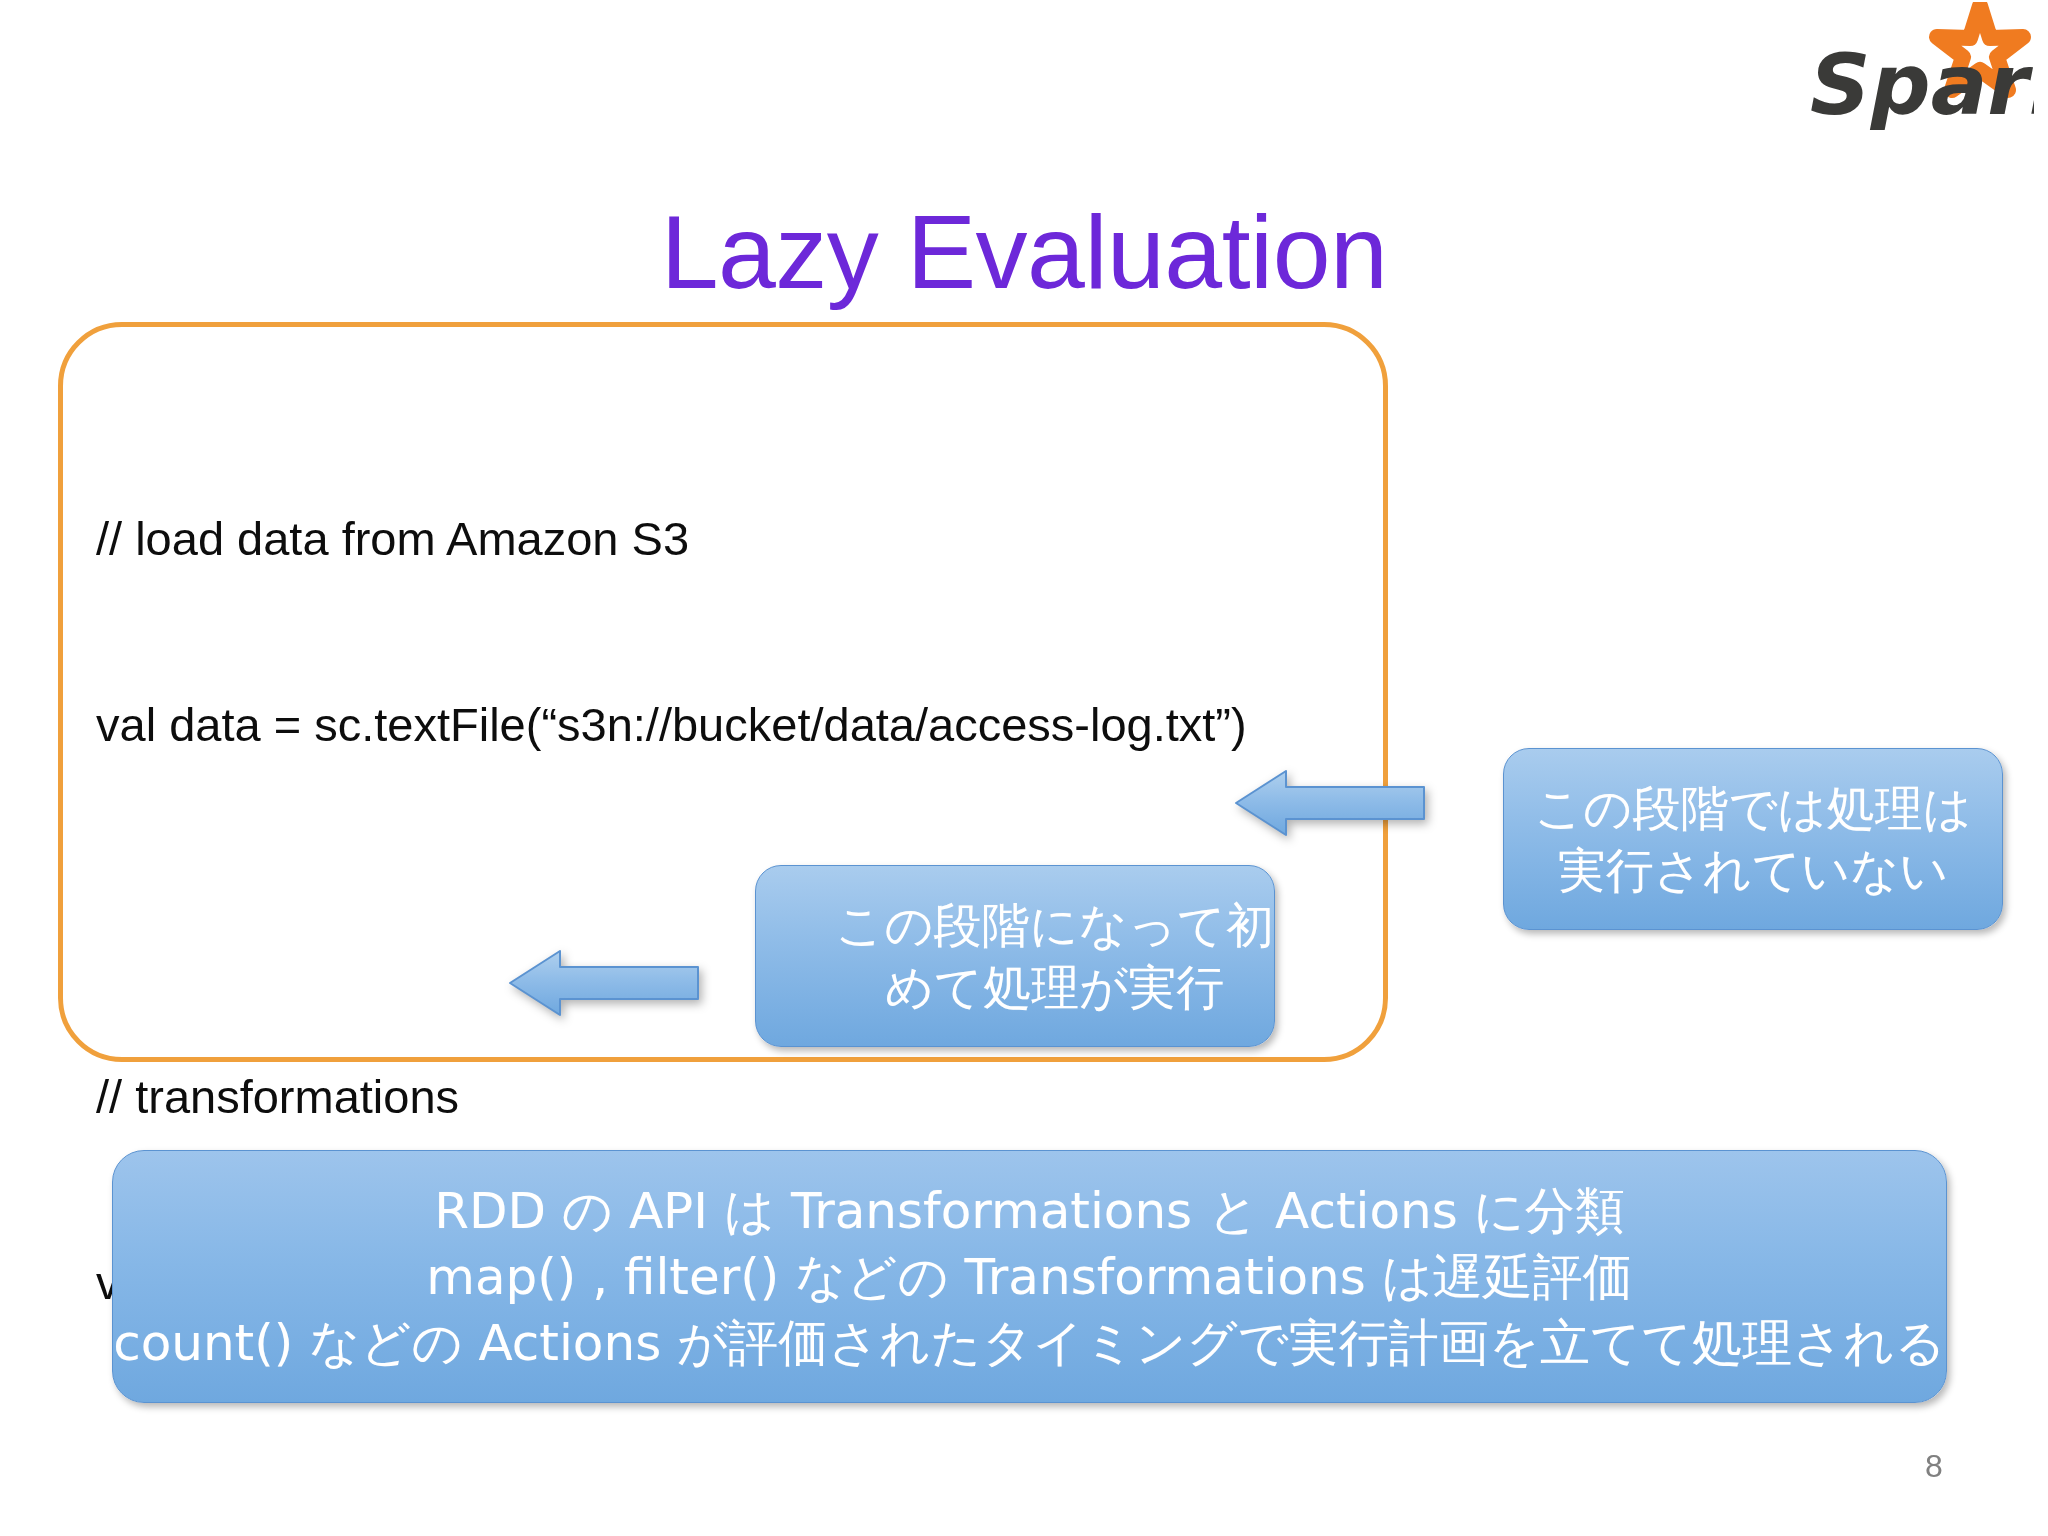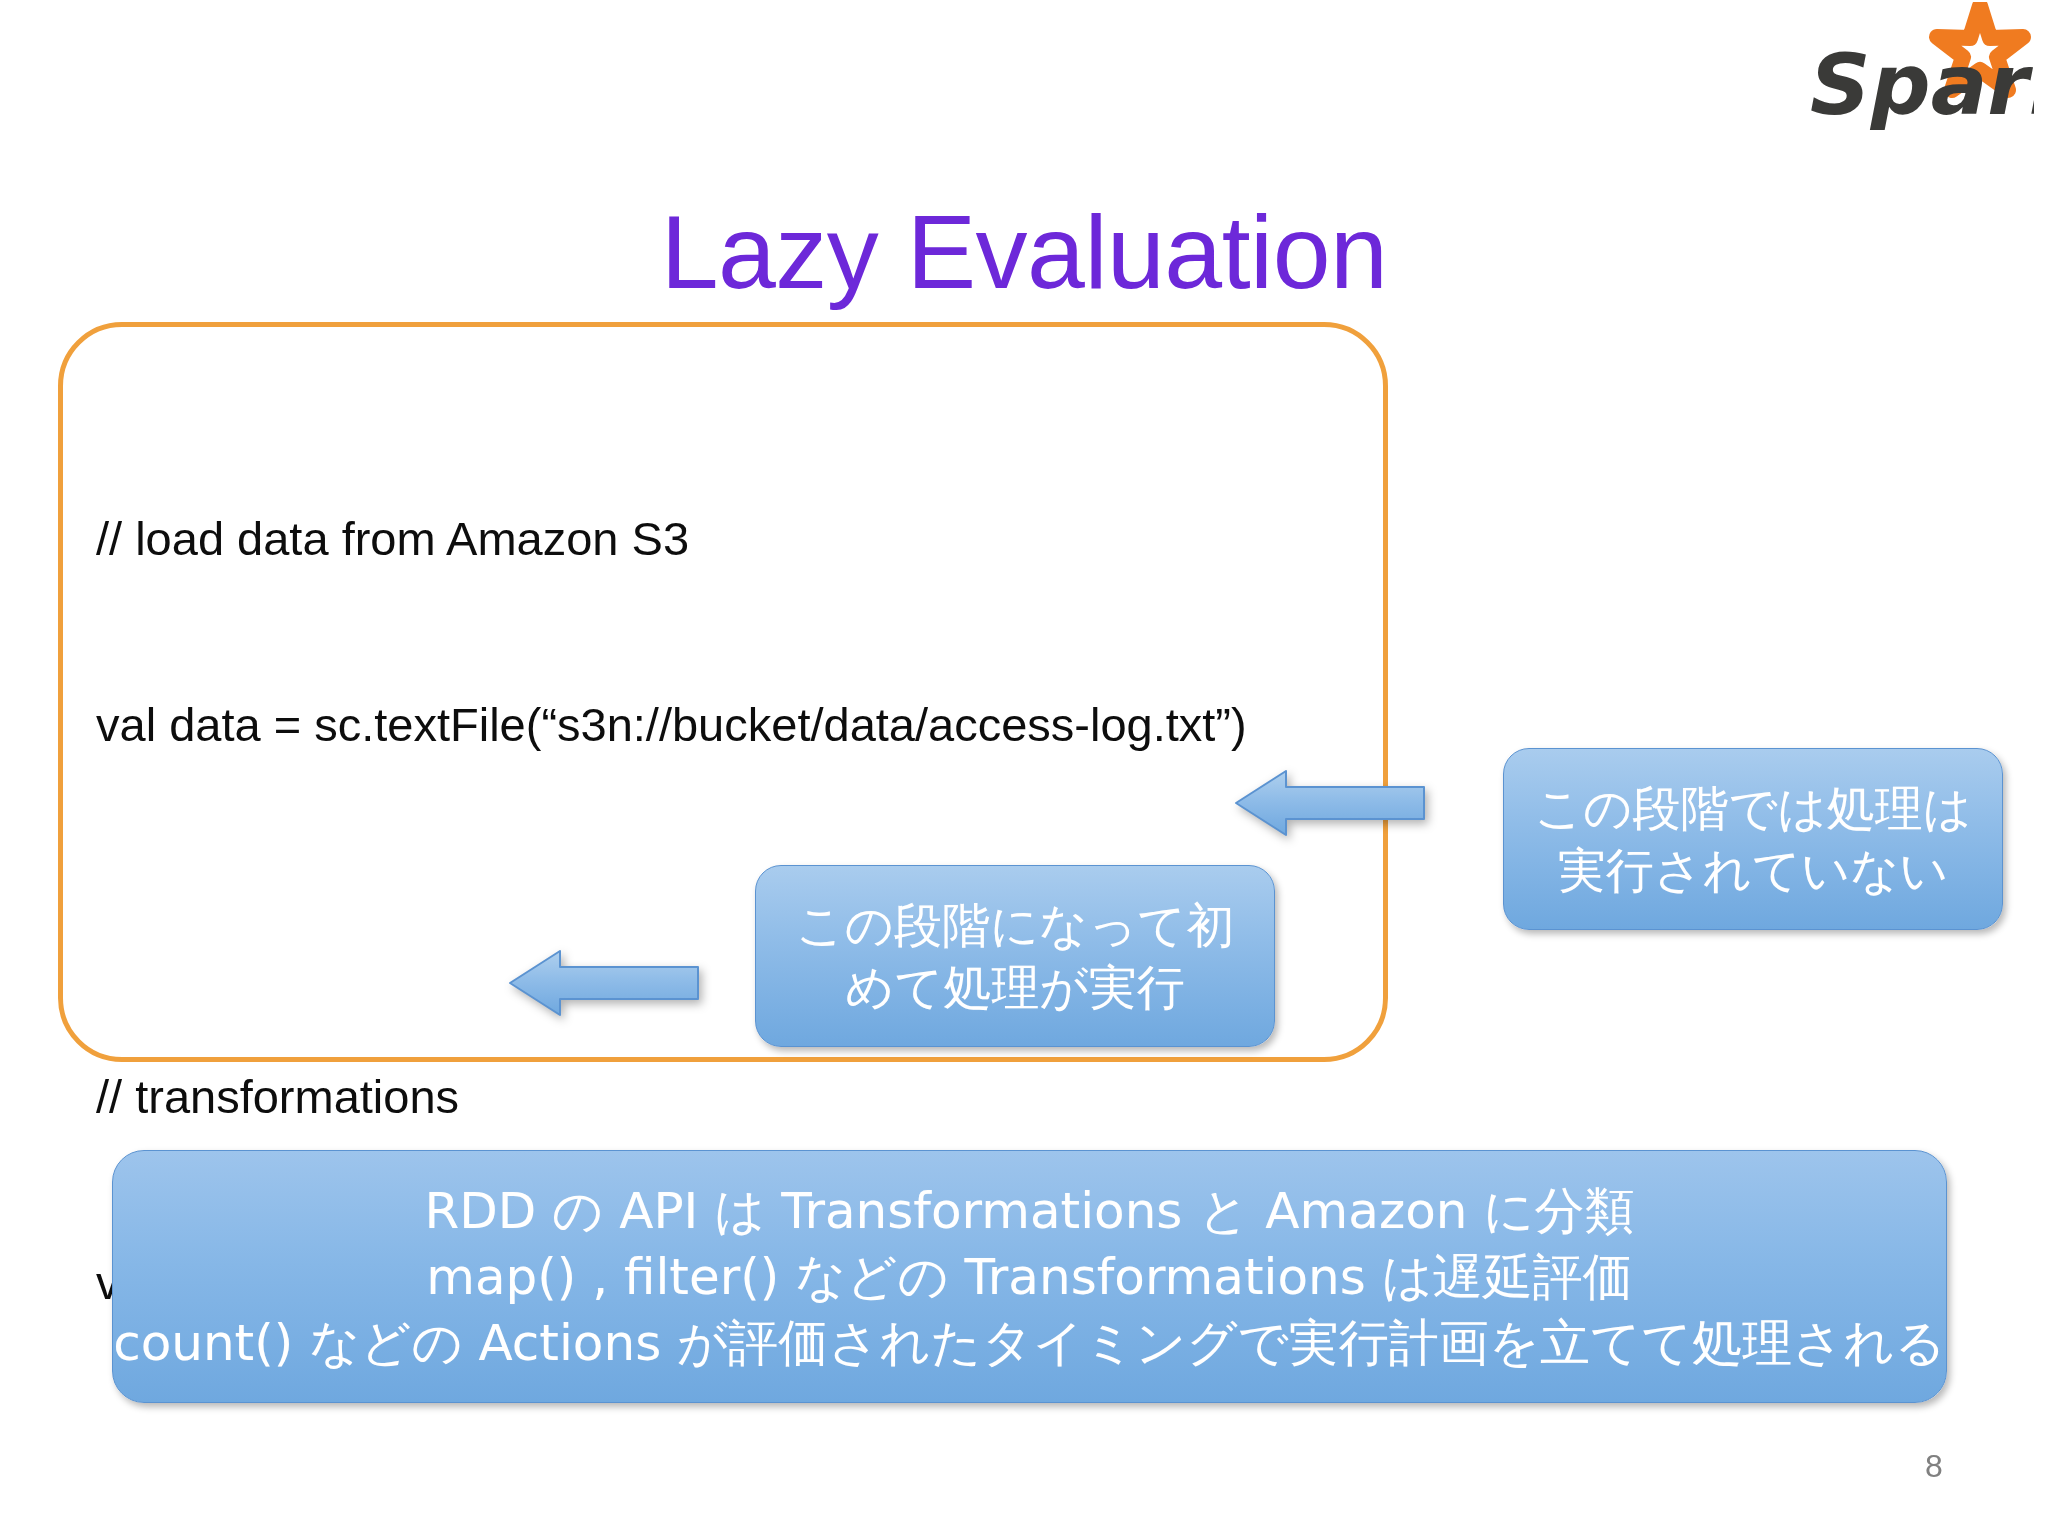--- a/index.html
+++ b/index.html
@@ -107,20 +107,21 @@
     top: 705px;
     width: 500px;
     height: 182px;
     margin-top: 43px;
   }
   #callout-mid {
     left: 755px;
     top: 865px;
     width: 520px;
     height: 182px;
+    justify-content: flex-end;
   }
 
   #callout-bottom {
     left: 112px;
     top: 1150px;
     width: 1835px;
     height: 253px;
     border-radius: 32px;
     border: 1.5px solid #5B93D1;
     background: linear-gradient(to bottom, #9DC4EC 0%, #86B7E7 45%, #6FA8DF 100%);
@@ -211,20 +212,20 @@
     <span class="ctext">この段階では処理は
 実行されていない</span>
   </div>
 
   <div id="callout-mid" class="callout">
     <span class="ctext">この段階になって初
 めて処理が実行</span>
   </div>
 
   <div id="callout-bottom" class="callout">
-    <span class="ctext">RDD の API は Transformations と Amazon に分類</span>
+    <span class="ctext">RDD の API は Transformations と Actions に分類</span>
     <span class="ctext">map() , filter() などの Transformations は遅延評価</span>
     <span class="ctext">count() などの Actions が評価されたタイミングで実行計画を立てて処理される</span>
   </div>
 
   <div id="page-number">8</div>
 
 </div>
 
 </body></html>

